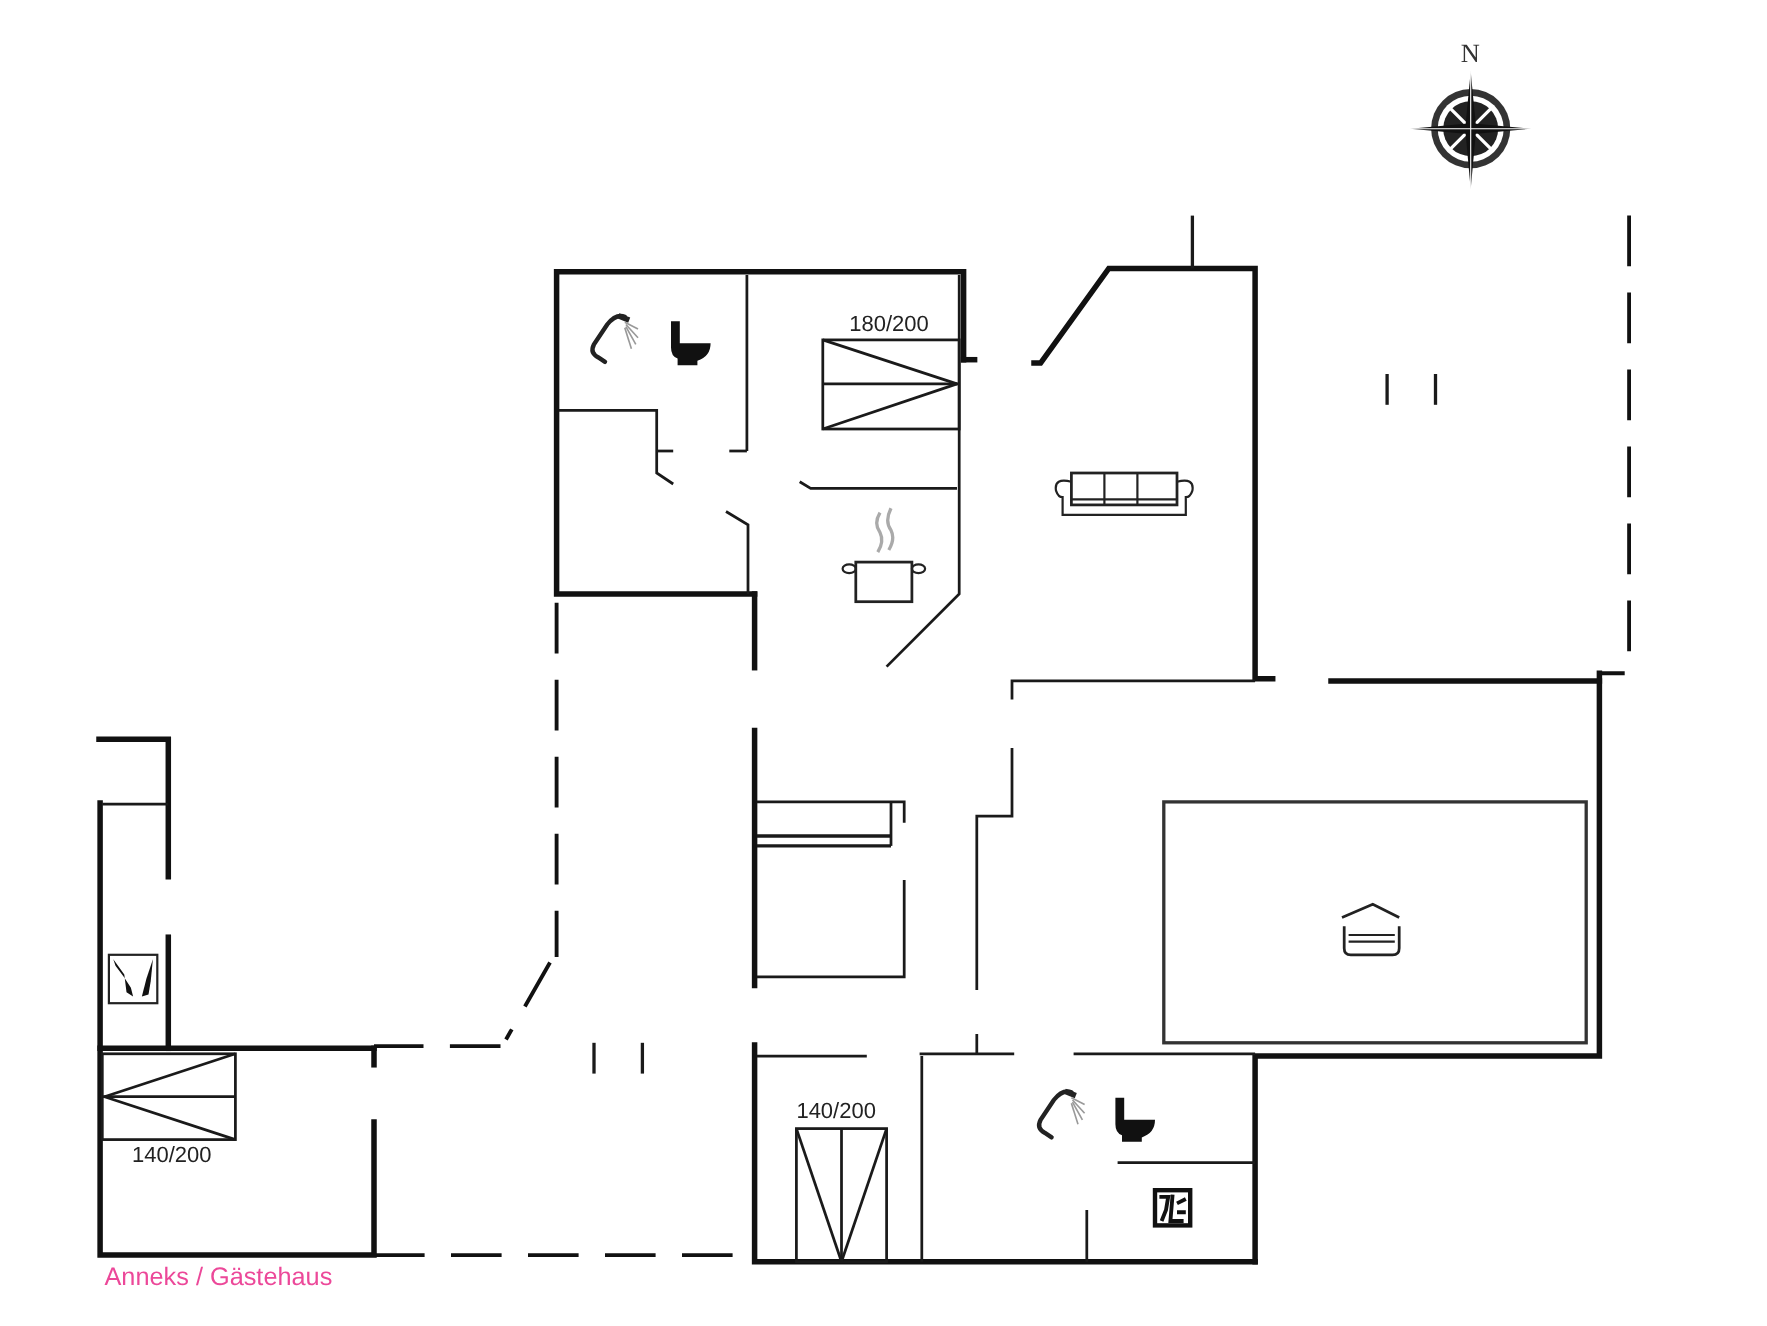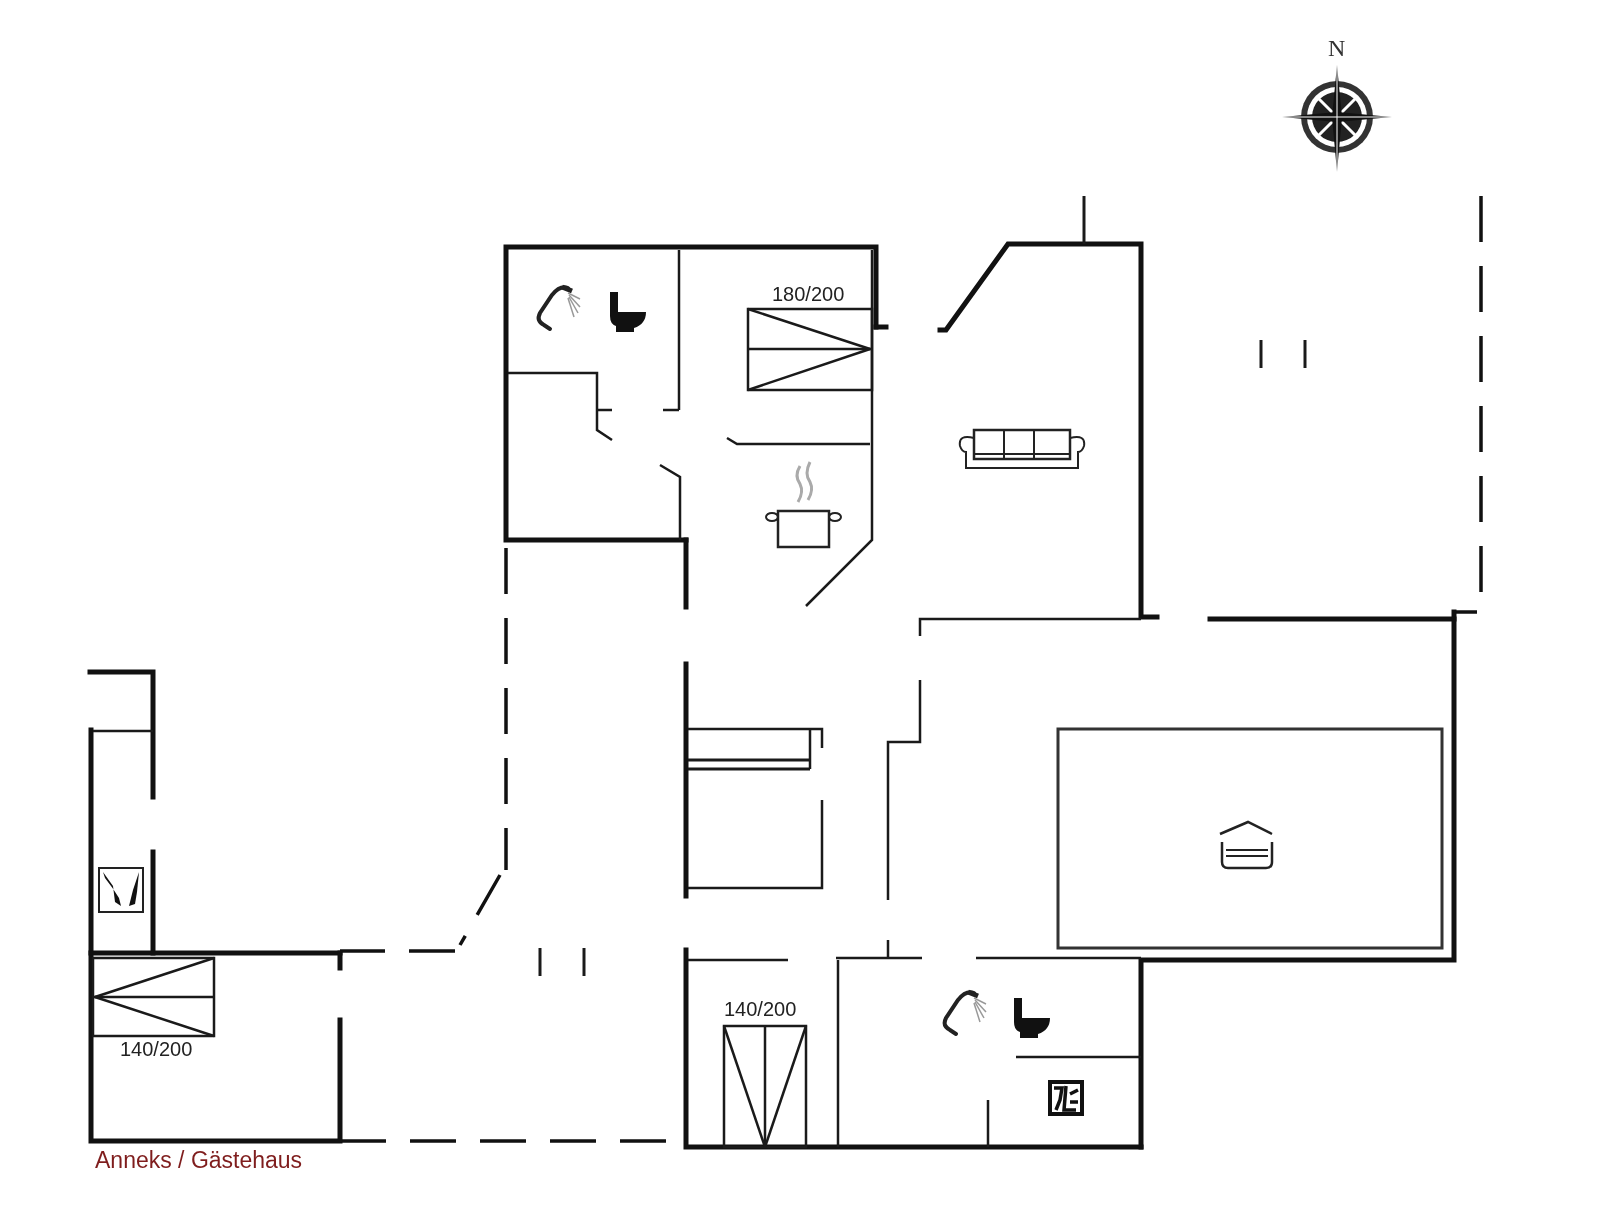--- a/index.html
+++ b/index.html
@@ -3,21 +3,21 @@
   <meta charset="utf-8">
   <style>
     html, body { margin: 0; padding: 0; background: #ffffff; }
     body { width: 1606px; height: 1205px; position: relative; overflow: hidden; font-family: "Liberation Sans", sans-serif; }
     #plan { position: absolute; left: 0; top: 0; width: 1606px; height: 1205px; }
     .thick { stroke: #111; stroke-width: 5; fill: none; stroke-linecap: square; }
     .thin  { stroke: #1a1a1a; stroke-width: 2.5; fill: none; }
     .med   { stroke: #1a1a1a; stroke-width: 3; fill: none; }
     .dash  { stroke: #111; stroke-width: 3.5; fill: none; stroke-dasharray: 46 24; }
     .lbl   { font-family: "Liberation Sans", sans-serif; font-size: 20px; fill: #222; }
-    .caption { position: absolute; left: 95px; top: 1147px; font-size: 23px; color: #7f1d1d; font-family: "Liberation Sans", sans-serif; }
+    .caption { position: absolute; left: 95px; top: 1147px; font-size: 23px; color: #ec4899; font-family: "Liberation Sans", sans-serif; }
     .north-letter { font-family: "Liberation Serif", serif; font-size: 24px; fill: #333; }
   </style>
 </head>
 <body>
 
 <svg id="plan" viewBox="0 0 1606 1205" xmlns="http://www.w3.org/2000/svg">
 
   <g>
     <text class="north-letter" x="1328" y="56">N</text>
     <circle cx="1337" cy="117" r="36" fill="#333"></circle>

